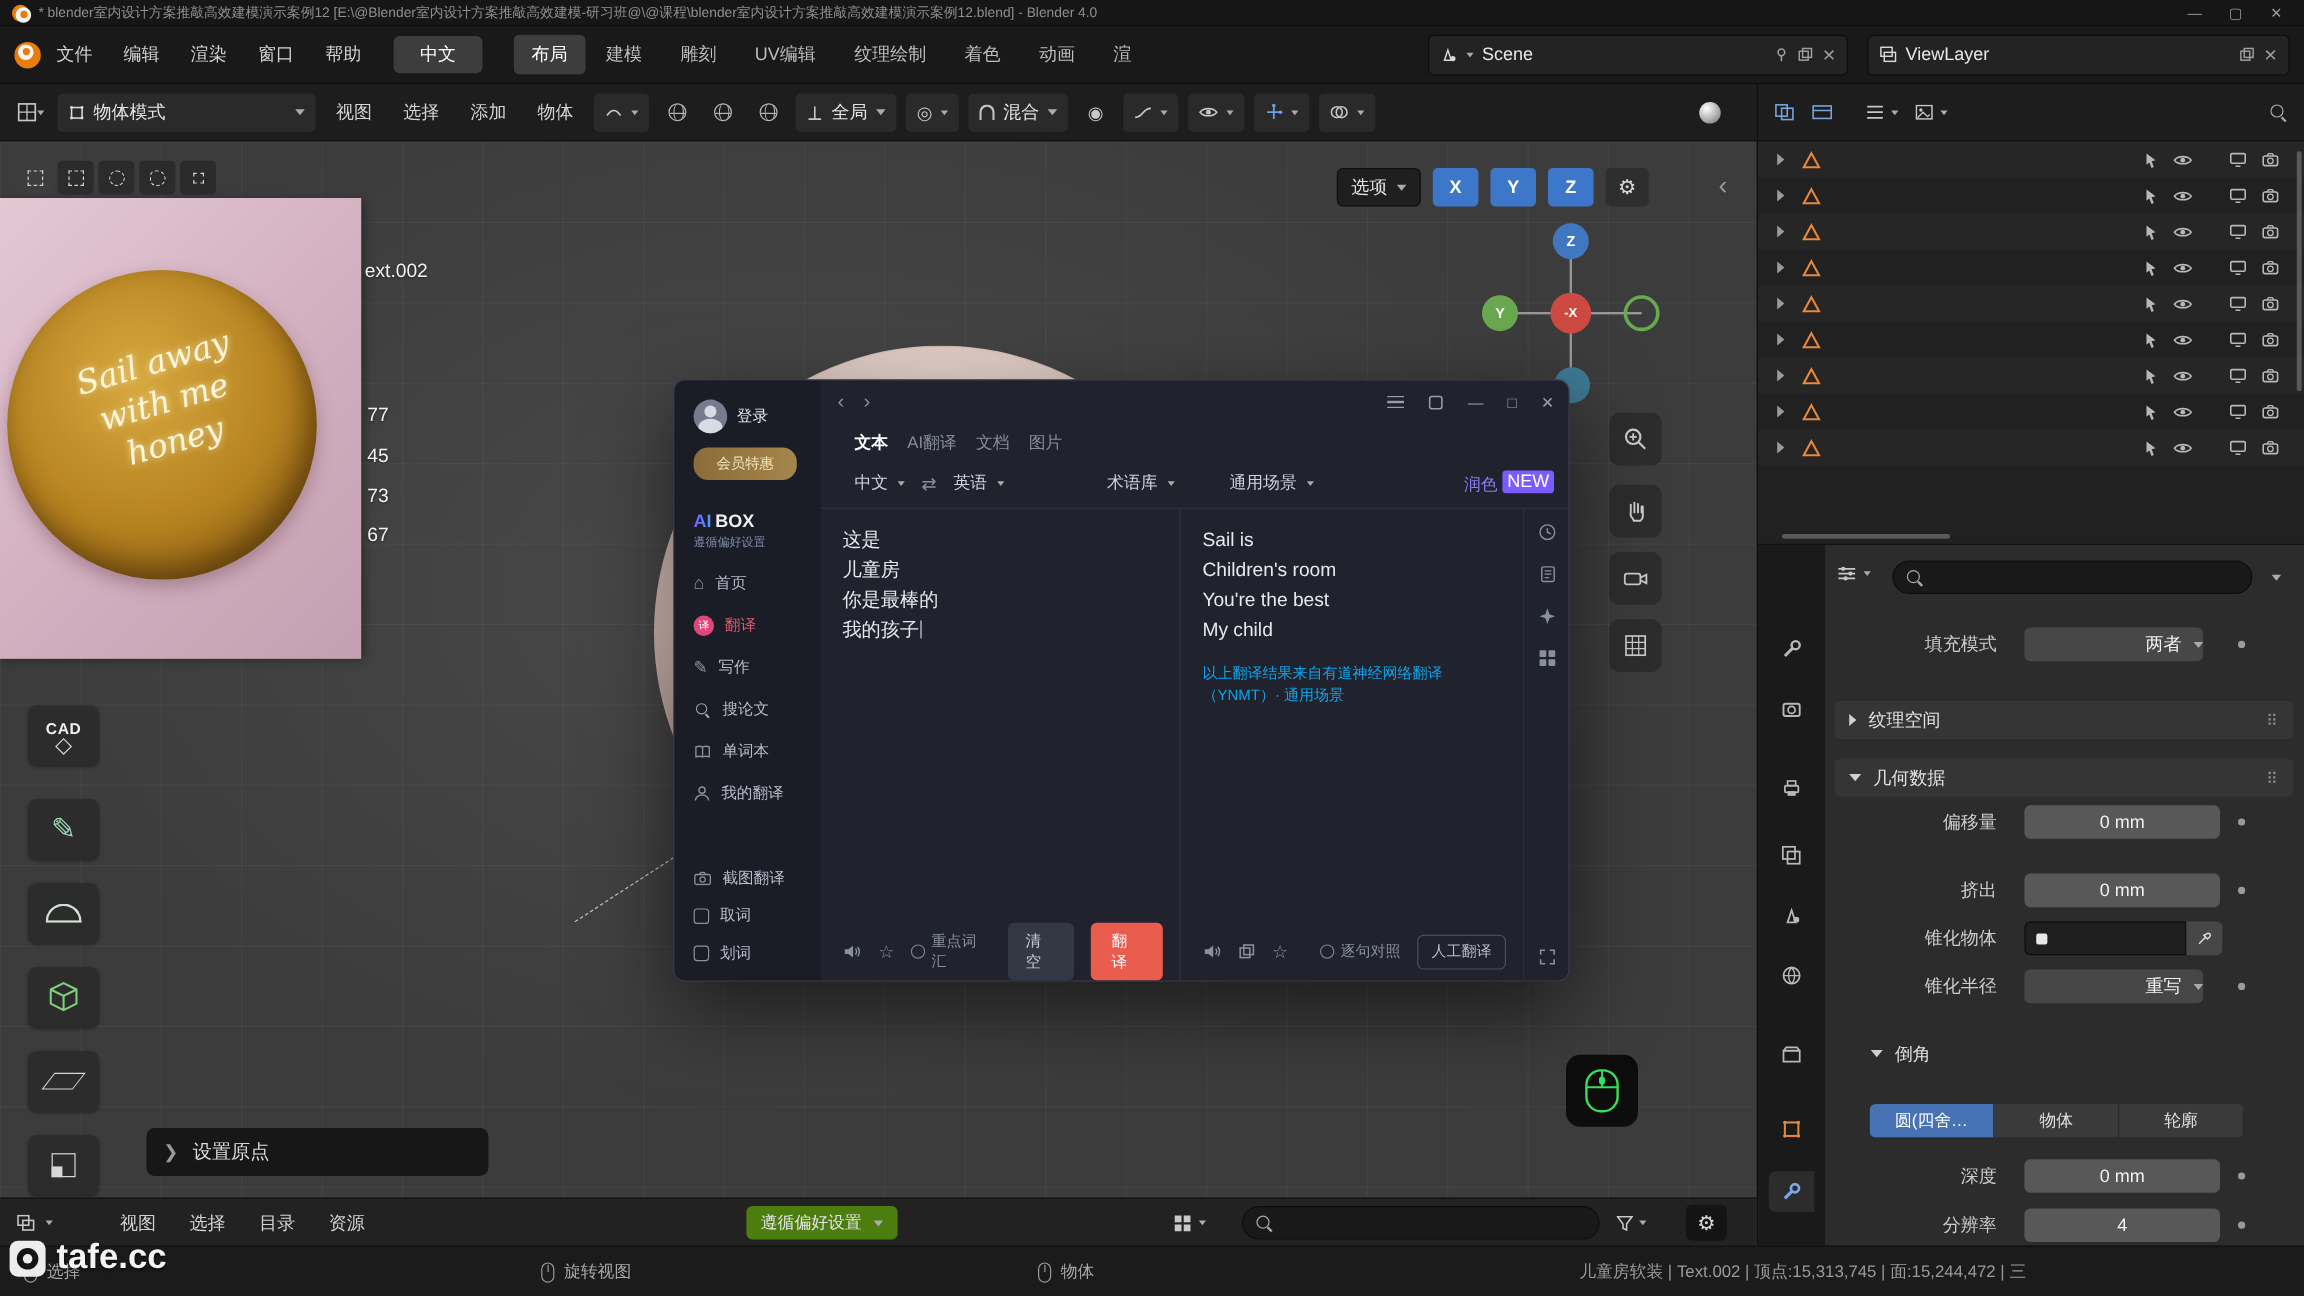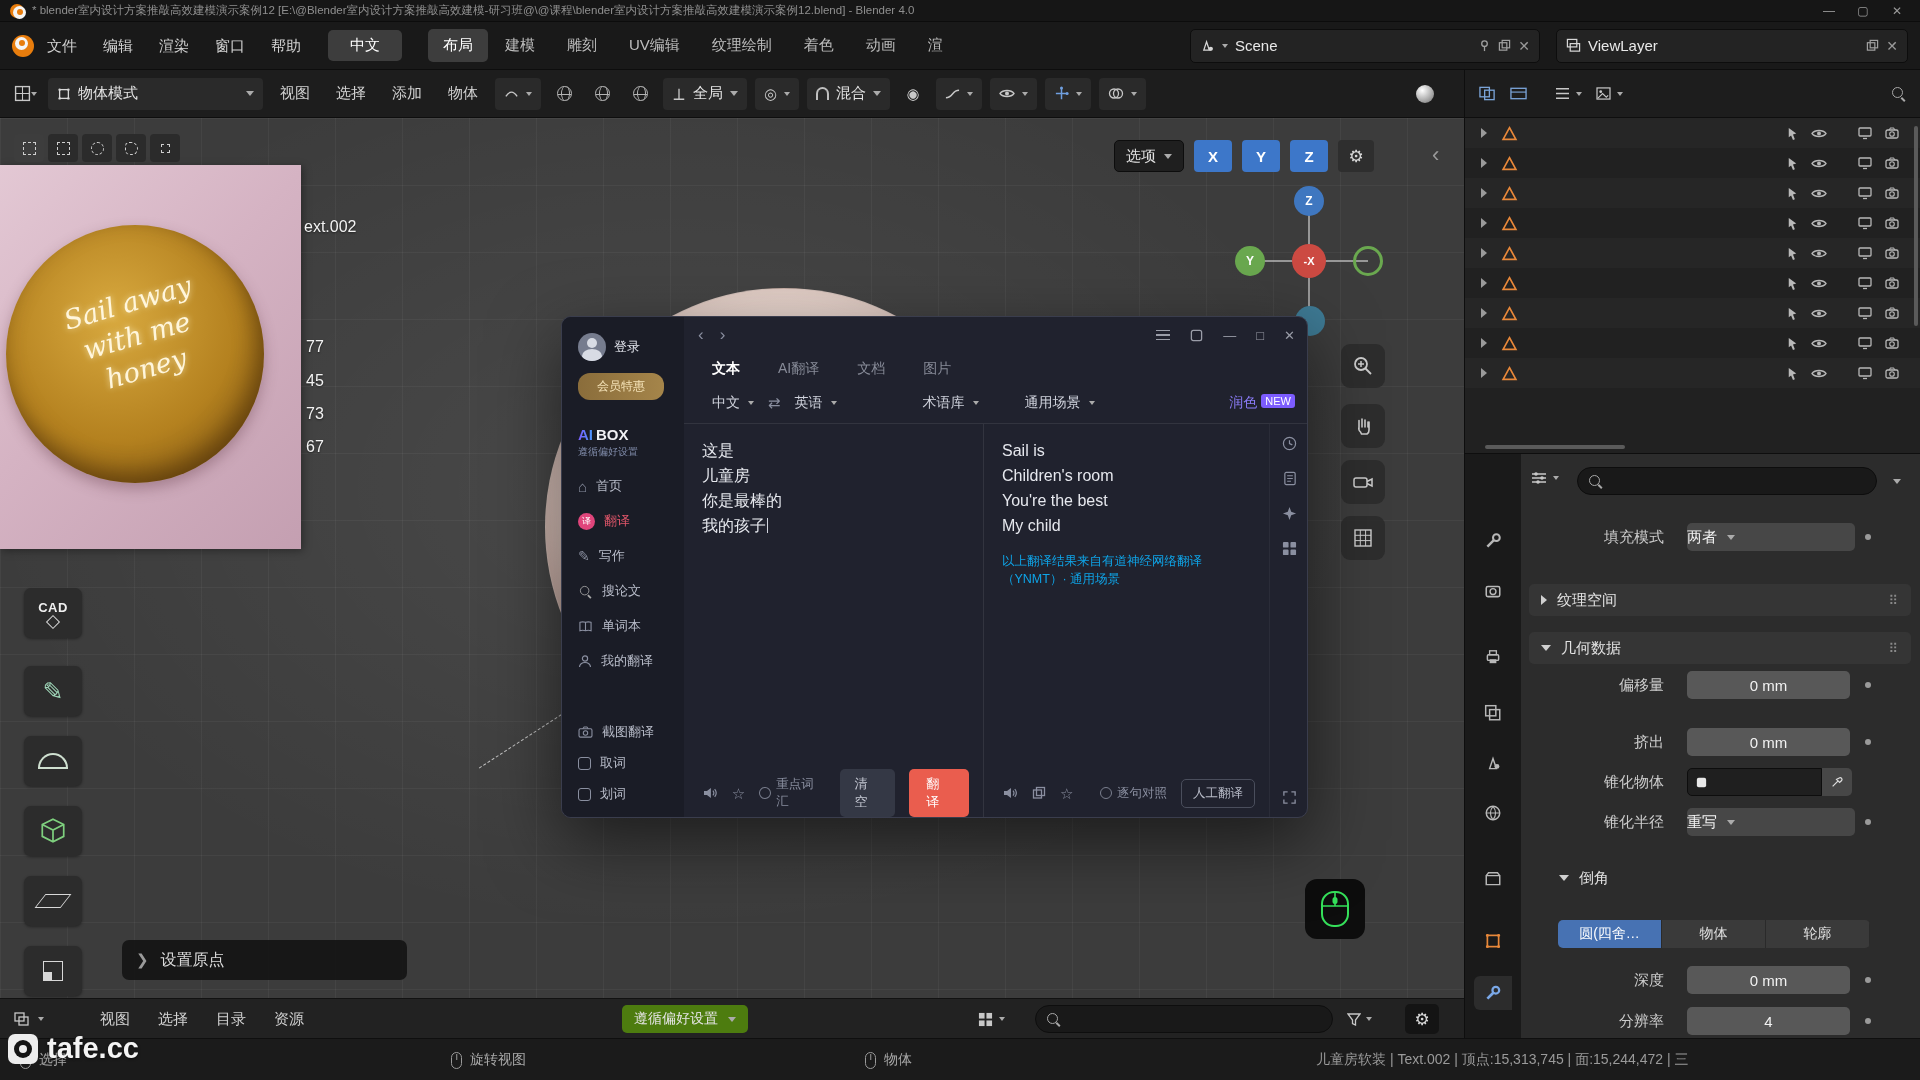--- a/index.html
+++ b/index.html
@@ -100,21 +100,21 @@
 
   
   .props{position:absolute;left:1464px;top:453px;width:456px;height:585px;background:#2c2c2c;border-left:1px solid #0e0e0e;border-top:1px solid #0e0e0e;overflow:hidden}
   .ptabs{position:absolute;left:0;top:0;width:56px;height:585px;background:#1a1a1a}
   .ptab{position:absolute;left:9px;width:38px;height:34px;display:flex;align-items:center;justify-content:center;border-radius:6px 0 0 6px}
   .ptab.active{background:#2c2c2c}
   .pcontent{position:absolute;left:56px;top:0;width:400px;height:585px}
   .prow{position:absolute;height:30px;display:flex;align-items:center}
   .plabel{position:absolute;width:143px;text-align:right;font-size:15px;color:#cccccc}
   .pfield{position:absolute;left:166px;width:163px;height:28px;background:#585858;border-radius:5px;color:#f2f2f2;font-size:15px;display:flex;align-items:center;justify-content:center}
-  .pdrop{position:absolute;left:166px;width:168px;height:28px;background:#474747;border-radius:5px;color:#f2f2f2;font-size:15px;display:flex;align-items:center;justify-content:flex-start;gap:10px}
+  .pdrop{position:absolute;left:166px;width:149px;height:28px;background:#474747;border-radius:5px;color:#f2f2f2;font-size:15px;display:flex;align-items:center;justify-content:flex-end;gap:10px}
   .pdot{position:absolute;left:344px;width:6px;height:6px;border-radius:50%;background:#9a9a9a}
   .psection{position:absolute;left:8px;right:10px;height:32px;background:#353535;border-radius:5px;display:flex;align-items:center;gap:10px;padding:0 12px;font-size:15px;color:#e2e2e2}
   .tri-r{width:0;height:0;border-top:5px solid transparent;border-bottom:5px solid transparent;border-left:6px solid #cfcfcf}
   .tri-d{width:0;height:0;border-left:5px solid transparent;border-right:5px solid transparent;border-top:6px solid #cfcfcf}
   .dragdots{margin-left:auto;color:#8a8a8a;font-size:13px;letter-spacing:1px}
   .seg{position:absolute;left:37px;width:312px;height:28px;display:flex;border-radius:5px;overflow:hidden}
   .seg>div{flex:1;display:flex;align-items:center;justify-content:center;font-size:14px;color:#e0e0e0;background:#3a3a3a;border-right:1px solid #2a2a2a;white-space:nowrap;overflow:hidden}
   .seg>div.active{background:#4772b3;color:#fff}
   .objfield{position:absolute;left:166px;width:135px;height:28px;background:#1f1f1f;border:1px solid #0d0d0d;border-radius:5px 0 0 5px;display:flex;align-items:center;padding:0 7px}
   .dropperbtn{position:absolute;left:301px;width:30px;height:28px;background:#474747;border-radius:0 5px 5px 0;display:flex;align-items:center;justify-content:center}
@@ -158,26 +158,26 @@
   .tr-bottom{margin-top:auto;display:flex;flex-direction:column;gap:13px}
   .cdot{width:17px;height:17px;border-radius:50%;display:flex;align-items:center;justify-content:center;font-size:9px;color:#fff;flex:none}
   .sqic{width:13px;height:13px;border:1.5px solid #8a8fa0;border-radius:3px;flex:none}
 
   .tr-main{flex:1;display:flex;flex-direction:column}
   .tr-top{height:36px;display:flex;align-items:center;padding:0 14px;gap:18px}
   .tr-arrows{display:flex;gap:16px;color:#8a8fa0;font-size:17px}
   .tr-ctrl{margin-left:auto;display:flex;gap:20px;color:#9a9da8;font-size:13px;align-items:center}
   .hamb{width:14px;height:10px;border-top:1.5px solid #9a9da8;border-bottom:1.5px solid #9a9da8;position:relative}
   .hamb::before{content:"";position:absolute;left:0;top:3.2px;width:14px;height:1.5px;background:#9a9da8}
-  .tr-tabs{height:32px;display:flex;align-items:center;padding-left:28px;gap:38px;font-size:14px;color:#878b98}
+  .tr-tabs{height:32px;display:flex;align-items:center;padding-left:28px;gap:16px;font-size:14px;color:#878b98}
   .tr-tab.active{color:#fff;font-weight:bold}
   .tr-langs{height:36px;display:flex;align-items:center;padding:0 14px 0 28px;gap:8px;font-size:14px;color:#cfd2dc}
   .swap{color:#8a8fa0;font-size:15px;margin:0 6px}
   .polish{color:#8b7cf8;margin-left:auto}
-  .newbadge{background:#7c5cff;color:#fff;font-size:11px;border-radius:3px;padding:1px 4px;margin-left:4px;vertical-align:2px}
+  .newbadge{background:#7c5cff;color:#fff;font-size:15px;border-radius:3px;padding:1px 4px;margin-left:4px;vertical-align:2px}
   .tr-div{height:1px;background:#32343f;margin:2px 0 0}
   .tr-body{flex:1;display:flex;min-height:0}
   .pane{display:flex;flex-direction:column}
   .pane-src{width:299px}
   .pane-res{width:285px}
   .vline{width:1px;background:#32343f}
   .pane-text{flex:1;padding:14px 18px;font-size:16px;line-height:25px;color:#e6e8ee}
   .cursorbar{display:inline-block;width:1px;height:15px;background:#d0d3dd;vertical-align:-2px;margin-left:1px}
   .pane-note{padding:14px 14px 0 18px;font-size:12.5px;line-height:18px;color:#0ea5e9}
   .pane-tools{height:48px;display:flex;align-items:center;padding:0 14px 0 18px;gap:14px}

